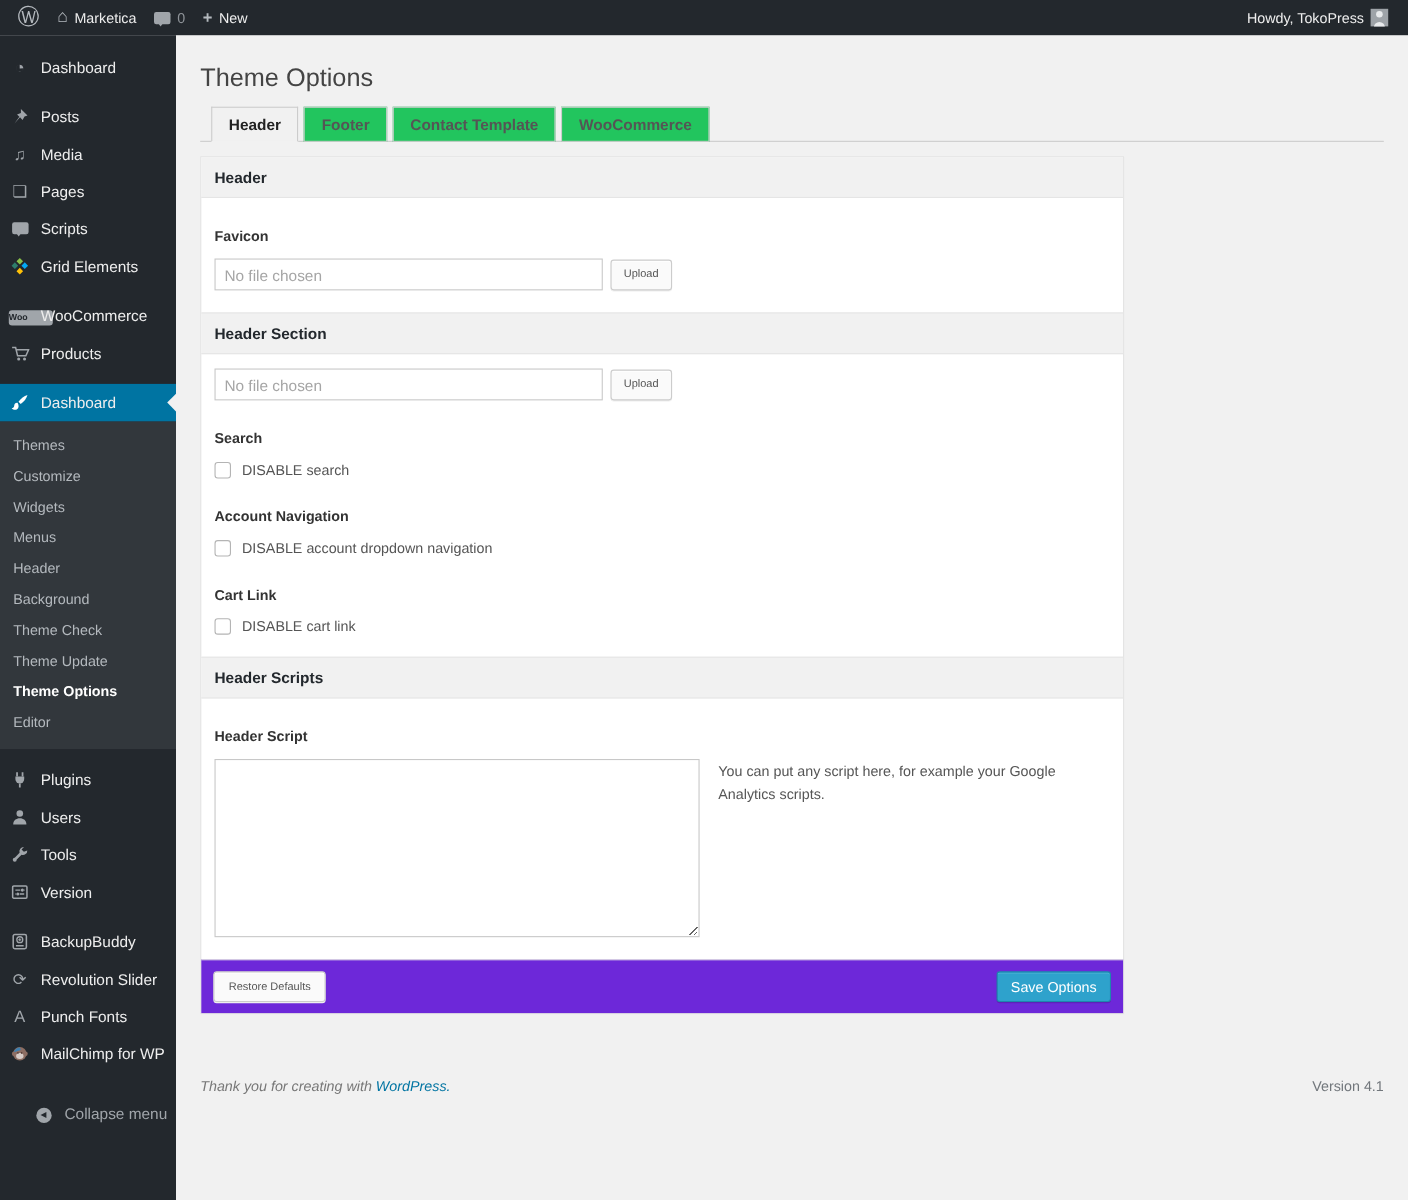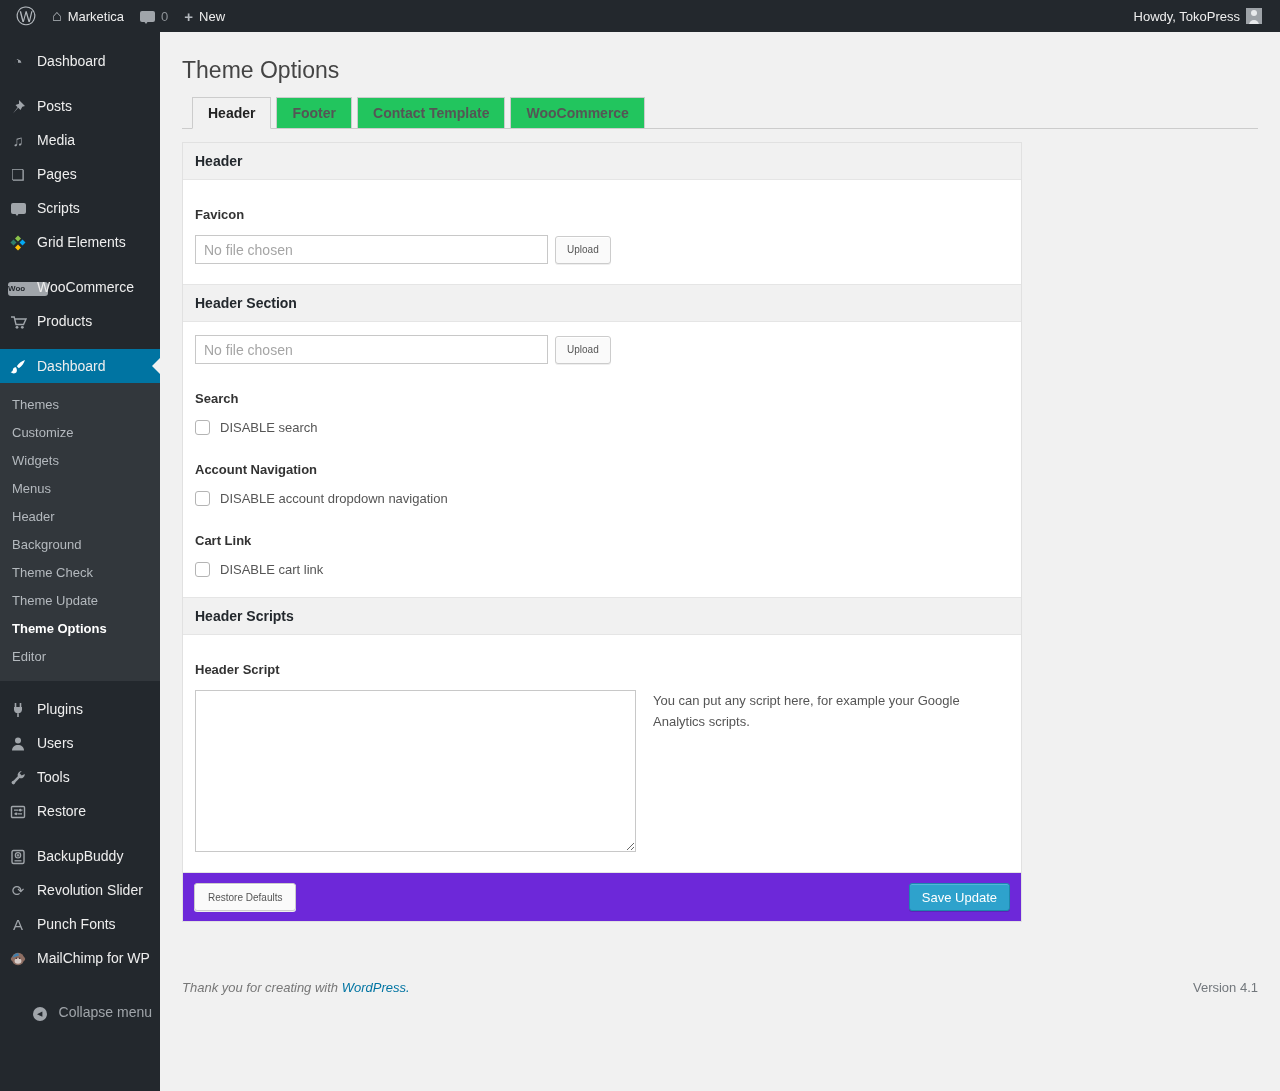--- a/index.html
+++ b/index.html
@@ -212,21 +212,21 @@
       </div>
       <div class="mi">
         <span class="ic">
           <svg width="16" height="16" viewBox="0 0 16 16">
               <rect x="1.5" y="2.5" width="13" height="11" rx="1" fill="none" stroke="#a0a5aa" stroke-width="1.4"></rect>
               <path d="M4 6.2h4.5M12 6.2h.5M4 9.8h.5M8 9.8h4" stroke="#a0a5aa" stroke-width="1.3"></path>
               <circle cx="10.3" cy="6.2" r="1.4" fill="#a0a5aa"></circle>
               <circle cx="6.2" cy="9.8" r="1.4" fill="#a0a5aa"></circle>
             </svg>
         </span>
-        <span>Restore</span>
+        <span>Version</span>
       </div>
       <div class="sep"></div>
       <div class="mi">
         <span class="ic">
           <svg width="16" height="16" viewBox="0 0 16 16">
               <rect x="2" y="1.5" width="12" height="13" rx="1.5" fill="none" stroke="#a0a5aa" stroke-width="1.4"></rect>
               <circle cx="8" cy="6.3" r="2.7" fill="none" stroke="#a0a5aa" stroke-width="1.2"></circle>
               <path d="M8 4.9v2.8M6.6 6.3h2.8" stroke="#a0a5aa" stroke-width="1.1"></path>
               <path d="M4.5 11.8h7" stroke="#a0a5aa" stroke-width="1.3"></path>
             </svg>
@@ -313,21 +313,21 @@
       <div class="pbody" style="">
         <div class="field-label">Header Script</div>
         <div class="script-row">
           <textarea class="script-area" style=""></textarea>
           <div class="help-text">You can put any script here, for example your Google Analytics scripts.</div>
         </div>
       </div>
 
       <div class="panel-footer">
         <button class="btn footer-btn">Restore Defaults</button>
-        <button class="btn-primary">Save Update</button>
+        <button class="btn-primary">Save Options</button>
       </div>
     </div>
 
     <div class="page-footer">
       <div class="thanks">
         <span>Thank you for creating with</span>
         <a href="#">WordPress.</a>
       </div>
       <div class="version">Version 4.1</div>
     </div>

